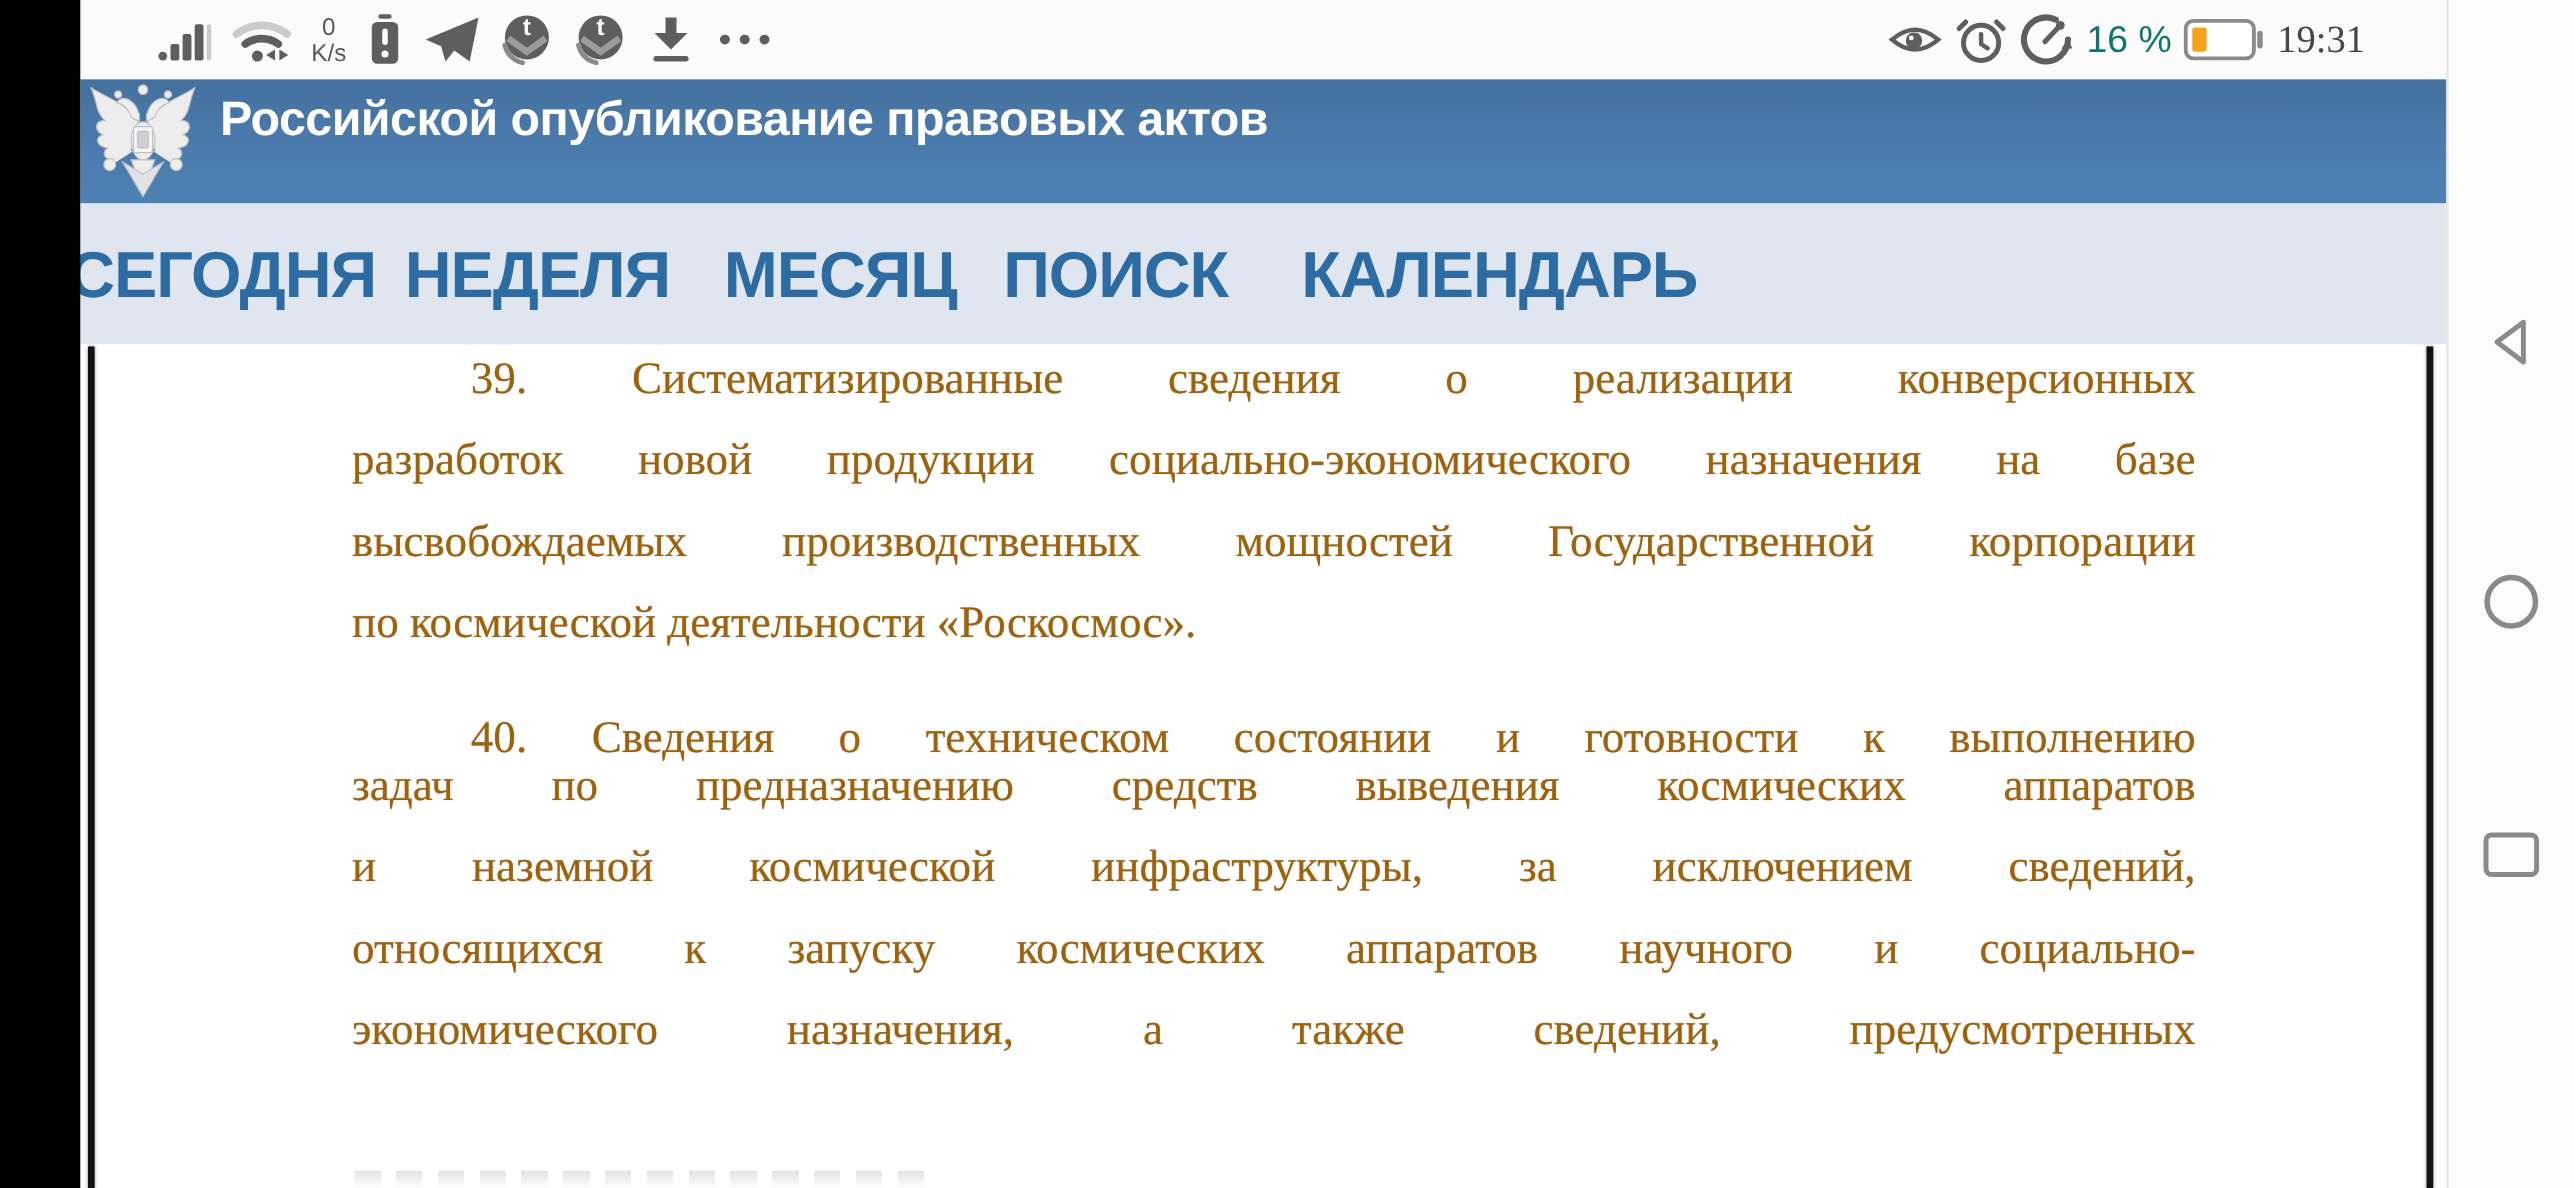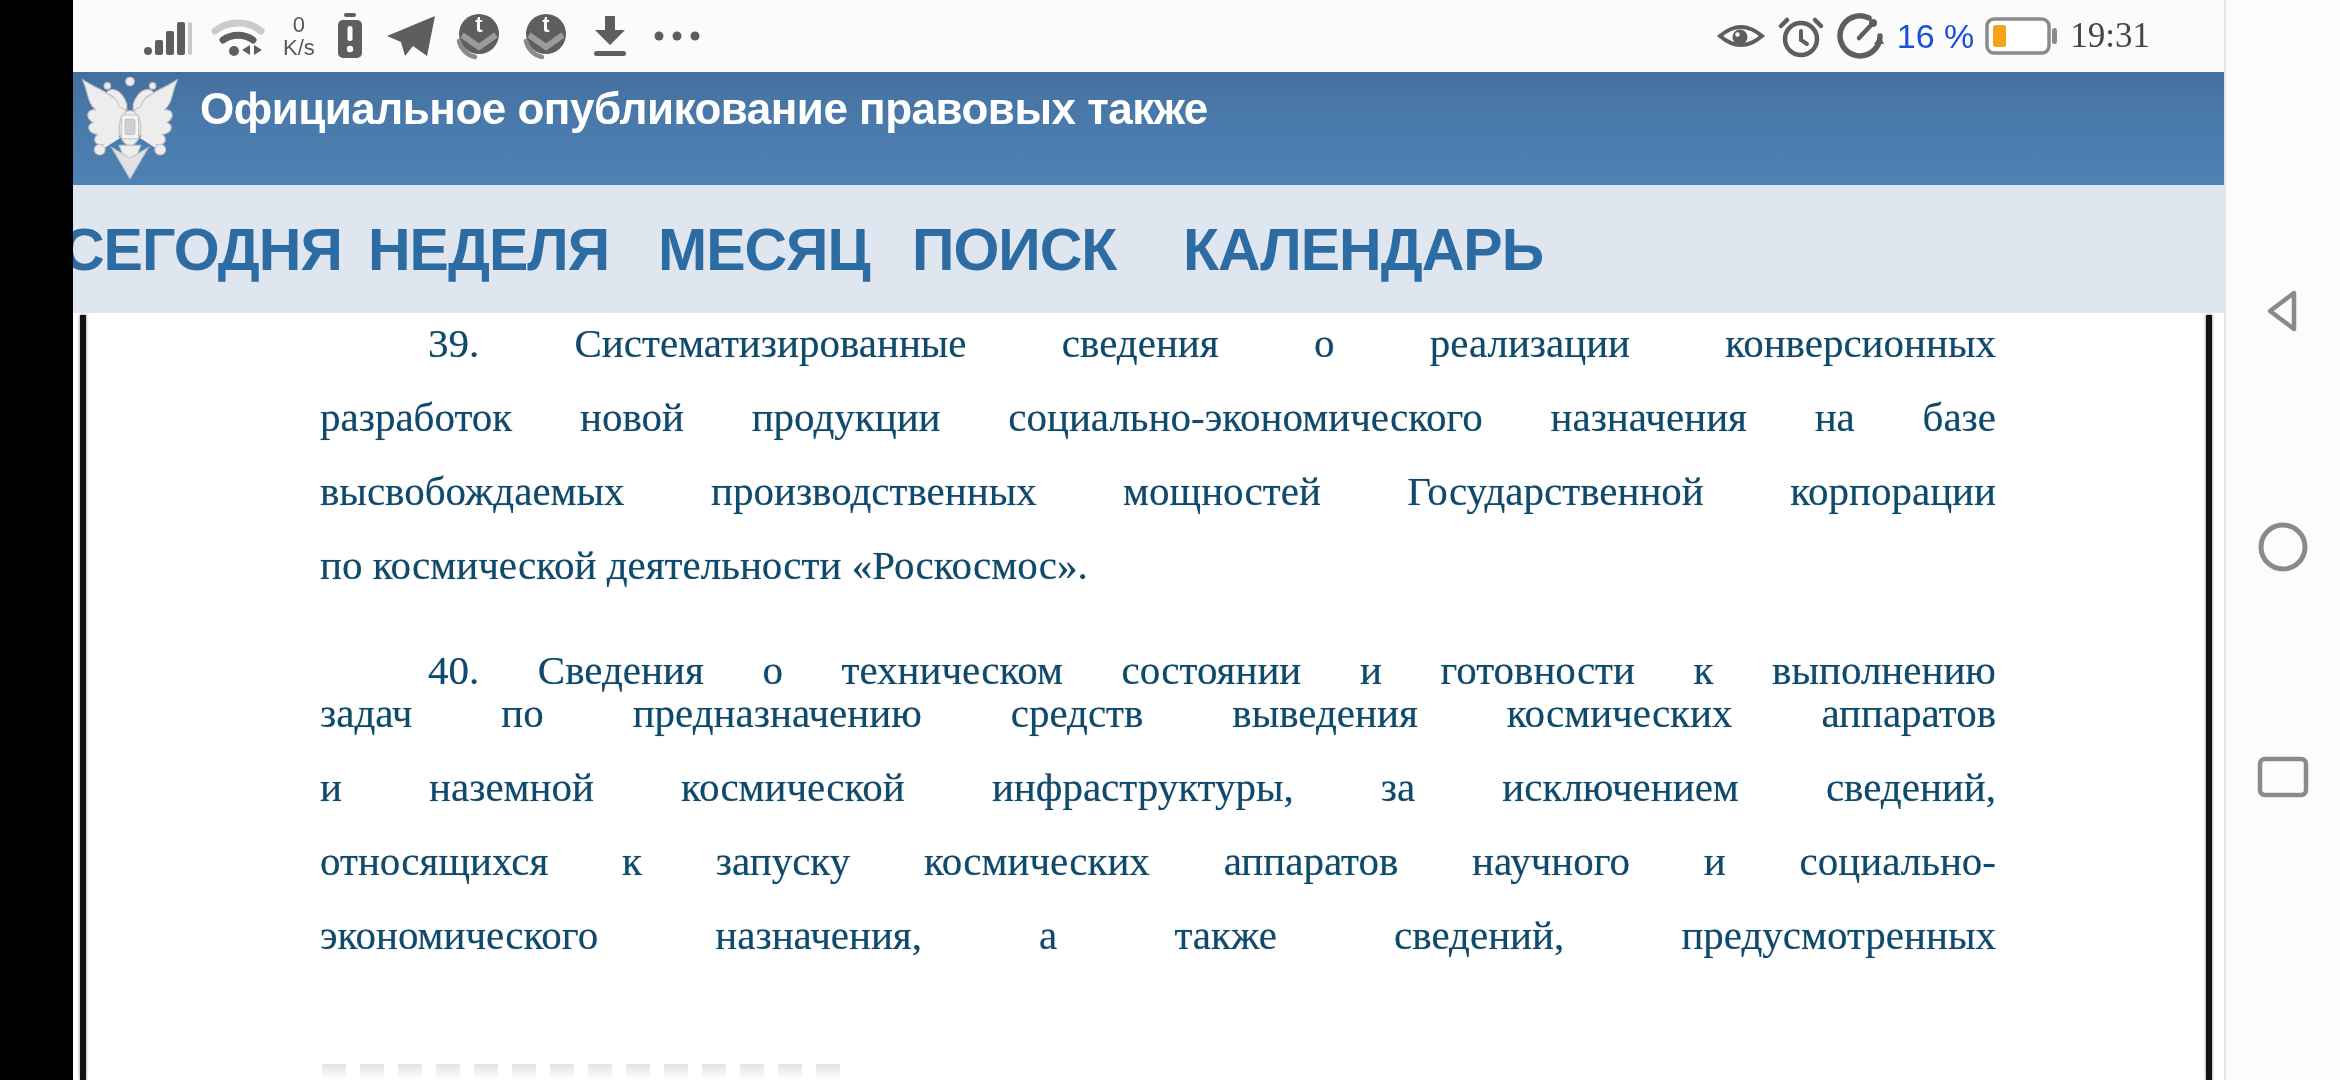--- a/index.html
+++ b/index.html
@@ -14,42 +14,42 @@
                   border-left:2px solid #e4e4e4;z-index:55;}
   .anav-btn{position:absolute;left:50%;transform:translateX(-50%);cursor:pointer;}
 
   
   .statusbar{left:73px;top:0;width:2151px;height:72px;background:#fbfbfb;z-index:40;}
   .status-left{position:absolute;left:70px;top:0;height:72px;display:flex;align-items:center;gap:15px;}
   .status-right{position:absolute;right:74px;top:0;height:72px;display:flex;align-items:center;gap:11px;}
   .st-ic{display:block;}
   .net-speed{display:flex;flex-direction:column;align-items:center;justify-content:center;
              font-size:22px;line-height:23px;color:#585858;}
-  .st-text{font-size:34px;color:#1d4ed8;letter-spacing:0;}
+  .st-text{font-size:34px;color:#0f766e;letter-spacing:0;}
   .time-text{font-size:35px;color:#464646;font-family:Liberation Serif, serif;}
 
   
   .app-header{left:73px;top:72px;width:2151px;height:113px;
               background:linear-gradient(180deg,#44709d 0%,#4a7aab 45%,#4e81b4 100%);z-index:30;}
   .coat{left:76px;top:74px;width:108px;height:108px;z-index:35;}
   .app-title{left:200px;top:84px;font-size:44px;font-weight:bold;color:#ffffff;
              letter-spacing:-0.5px;white-space:nowrap;z-index:35;}
 
   
   .menu-strip{left:73px;top:185px;width:2151px;height:128px;background:#dfe6f0;z-index:30;}
   .menu-item{position:absolute;top:220px;height:60px;line-height:60px;font-size:59px;font-weight:bold;
              color:#2d6ca3;letter-spacing:-1px;white-space:nowrap;z-index:35;cursor:pointer;}
 
   
   .doc-area{left:73px;top:313px;width:2151px;height:767px;background:#ffffff;z-index:10;}
   .page-border{width:6px;background:#121212;box-shadow:0 0 3px rgba(40,40,40,.65);z-index:12;}
   .pb-left{left:80px;top:315px;height:765px;}
   .pb-right{left:2206px;top:315px;height:765px;}
   .doc-line{left:320px;width:1676px;height:74px;line-height:74px;
-            font-family:"Liberation Serif","DejaVu Serif",serif;font-size:41px;color:#0c4a6e;
+            font-family:"Liberation Serif","DejaVu Serif",serif;font-size:41px;color:#a16207;
             text-shadow:0 0 1px rgba(10,10,10,.4);white-space:normal;overflow:hidden;z-index:14;}
   .just{text-align:justify;text-align-last:justify;}
   .left-al{text-align:center;text-align-last:left;}
   .ind{text-indent:108px;}
   .partial-line{left:322px;top:1064px;width:532px;height:16px;z-index:14;opacity:.55;
     background:repeating-linear-gradient(90deg,#c9ccd0 0 24px,transparent 24px 38px);
     -webkit-mask-image:linear-gradient(180deg,#000 0,transparent 100%);
             mask-image:linear-gradient(180deg,#000 0,transparent 100%);}
 </style>
 </head>
@@ -158,21 +158,21 @@
 
       <circle cx="22" cy="70" r="5"></circle>
       <path d="M26 67 L40 58" stroke="#ededed" stroke-width="3"></path>
       <circle cx="78" cy="70" r="5"></circle>
       <path d="M74 67 L60 58" stroke="#ededed" stroke-width="3"></path>
 
       <path d="M40 66 L50 92 L60 66 Z"></path>
       <path d="M33 68 L50 97 L67 68 L50 78 Z" fill="#e2e2e6"></path>
     </g>
   </svg>
-  <div class="abs app-title">Официальное опубликование правовых также</div>
+  <div class="abs app-title">Российской опубликование правовых актов</div>
 
   <div class="abs menu-strip"></div>
   <div class="menu-item" style="left:62px">СЕГОДНЯ</div>
   <div class="menu-item" style="left:368px">НЕДЕЛЯ</div>
   <div class="menu-item" style="left:658px">МЕСЯЦ</div>
   <div class="menu-item" style="left:912px">ПОИСК</div>
   <div class="menu-item" style="left:1183px">КАЛЕНДАРЬ</div>
 
   <div class="abs doc-area"></div>
   <div class="abs page-border pb-left"></div>

